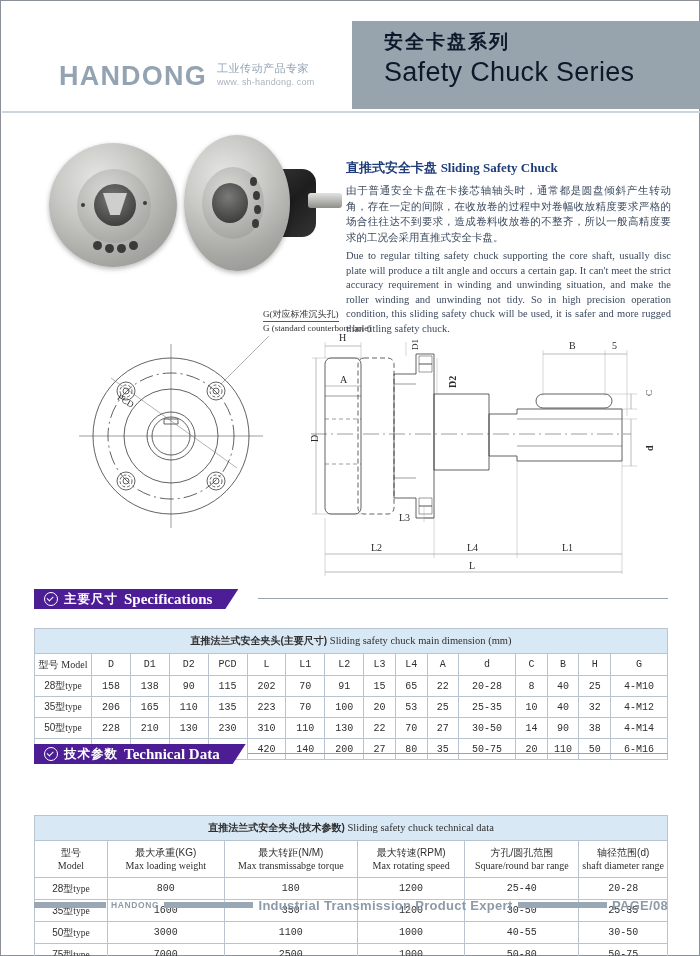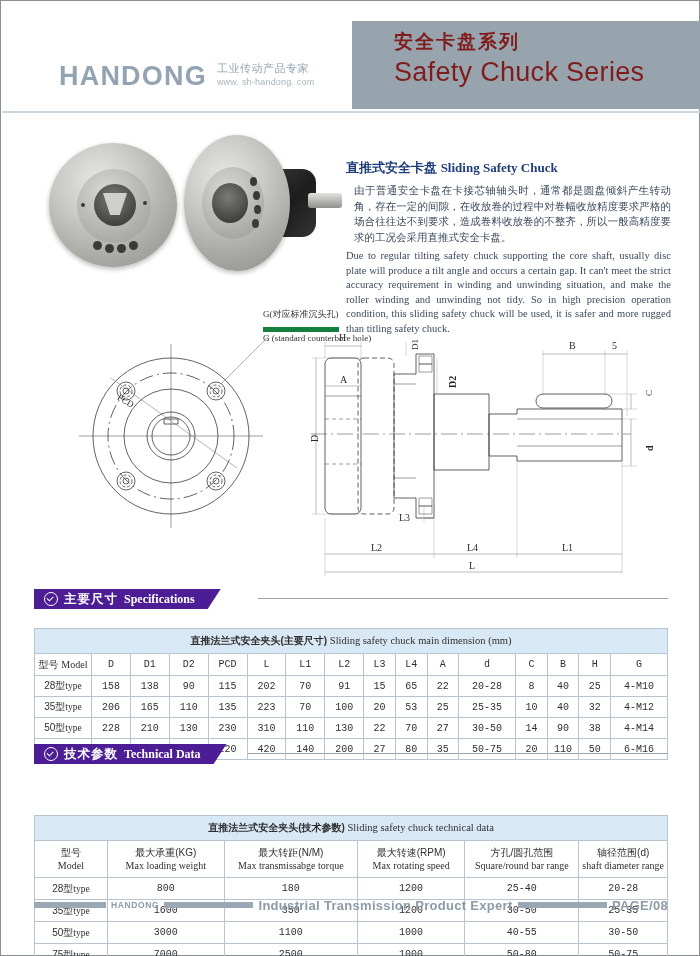--- a/index.html
+++ b/index.html
@@ -18,21 +18,21 @@
     background:#fff;
   }
 
   
   .header{position:absolute;left:1px;top:20px;width:698px;height:88px;}
   .header-gray{
     position:absolute;left:350px;top:0;width:348px;height:88px;
     background:#97a4ae;
   }
   .header-gray-inner{
-    position:absolute;left:32px;top:8px;color:#7f1d1d;margin-left:10px;
+    position:absolute;left:32px;top:8px;color:#0f172a;
   }
   .hdr-cn{font-size:19px;letter-spacing:2px;line-height:26px;font-weight:bold;}
   .hdr-en{font-size:27px;line-height:34px;font-weight:300;letter-spacing:0.3px;}
   .logo-wrap{position:absolute;left:57px;top:40px;display:flex;align-items:flex-end;gap:10px;}
   .logo-text{
     font-size:27px;font-weight:bold;color:#93a3b2;letter-spacing:1.2px;
     line-height:30px;
   }
   .logo-sub{display:flex;flex-direction:column;line-height:12px;padding-bottom:3px;}
   .logo-sub .cn{font-size:11px;color:#93a3b2;letter-spacing:0.5px;}
@@ -68,34 +68,34 @@
   .shaft{
     position:absolute;border-radius:3px;
     background:linear-gradient(180deg,#e3e3e1 0%,#b9b9b6 50%,#8e8e8b 100%);
   }
 
   
   .desc{position:absolute;left:345px;top:158px;width:325px;}
   .desc h2{margin:0 0 6px 0;font-size:13px;color:#1f3d7a;font-weight:bold;}
   .desc h2 .en{font-family:"Liberation Serif", serif;font-size:13px;}
   .desc .cn-body{
-    font-size:10.5px;line-height:15.5px;color:#3b4a5e;margin:0 0 4px 8px;text-align:justify;
+    font-size:10.5px;line-height:15.5px;color:#3b4a5e;margin:0 0 4px 0;text-align:justify;
   }
   .desc .en-body{
     font-family:"Liberation Serif", serif;
     font-size:10.5px;line-height:14.5px;color:#3b4a5e;margin:0;text-align:justify;
   }
 
   
   .drawing{position:absolute;left:30px;top:305px;width:640px;height:275px;}
   .callout{
     position:absolute;left:232px;top:2px;font-size:9px;color:#333;line-height:12px;
     font-family:"Liberation Serif", serif;white-space:nowrap;
   }
-  .callout .cn-line{border-bottom:5px solid #15803d;padding-bottom:7px;display:inline-block;}
+  .callout .cn-line{border-bottom:1px solid #15803d;padding-bottom:1px;display:inline-block;}
   .dlabel{
     position:absolute;font-family:"Liberation Serif", serif;font-size:10px;color:#2b2b2b;
   }
   .dlabel.rot{transform:rotate(-90deg);transform-origin:left top;}
 
   
   .sec{position:absolute;left:33px;width:634px;height:20px;}
   .sec .bar{
     position:absolute;left:0;top:0;height:20px;background:#4c1d95;color:#fff;
     display:flex;align-items:center;gap:6px;padding:0 26px 0 10px;
@@ -105,21 +105,21 @@
   .sec .bar .chk{
     display:inline-block;width:12px;height:12px;border:1.3px solid #fff;border-radius:50%;
     position:relative;
   }
   .sec .bar .chk:after{
     content:"";position:absolute;left:2.2px;top:2.6px;width:5px;height:2.6px;
     border-left:1.3px solid #fff;border-bottom:1.3px solid #fff;
     transform:rotate(-45deg);
   }
   .sec .bar .cn{font-size:12.5px;letter-spacing:1px;}
-  .sec .bar .en{font-family:"Liberation Serif", serif;font-size:12px;}
+  .sec .bar .en{font-family:"Liberation Serif", serif;font-size:15px;}
   .sec .tail{
     position:absolute;right:0;top:9px;height:1px;background:#9aa3ad;
   }
 
   
   table{border-collapse:collapse;font-size:9.5px;color:#2f2f2f;}
   .tbl{position:absolute;left:33px;width:634px;}
   .tbl table{width:100%;}
   .tbl td,.tbl th{border:1px solid #b8c4cf;text-align:center;font-weight:normal;}
   .tbl .cap{

